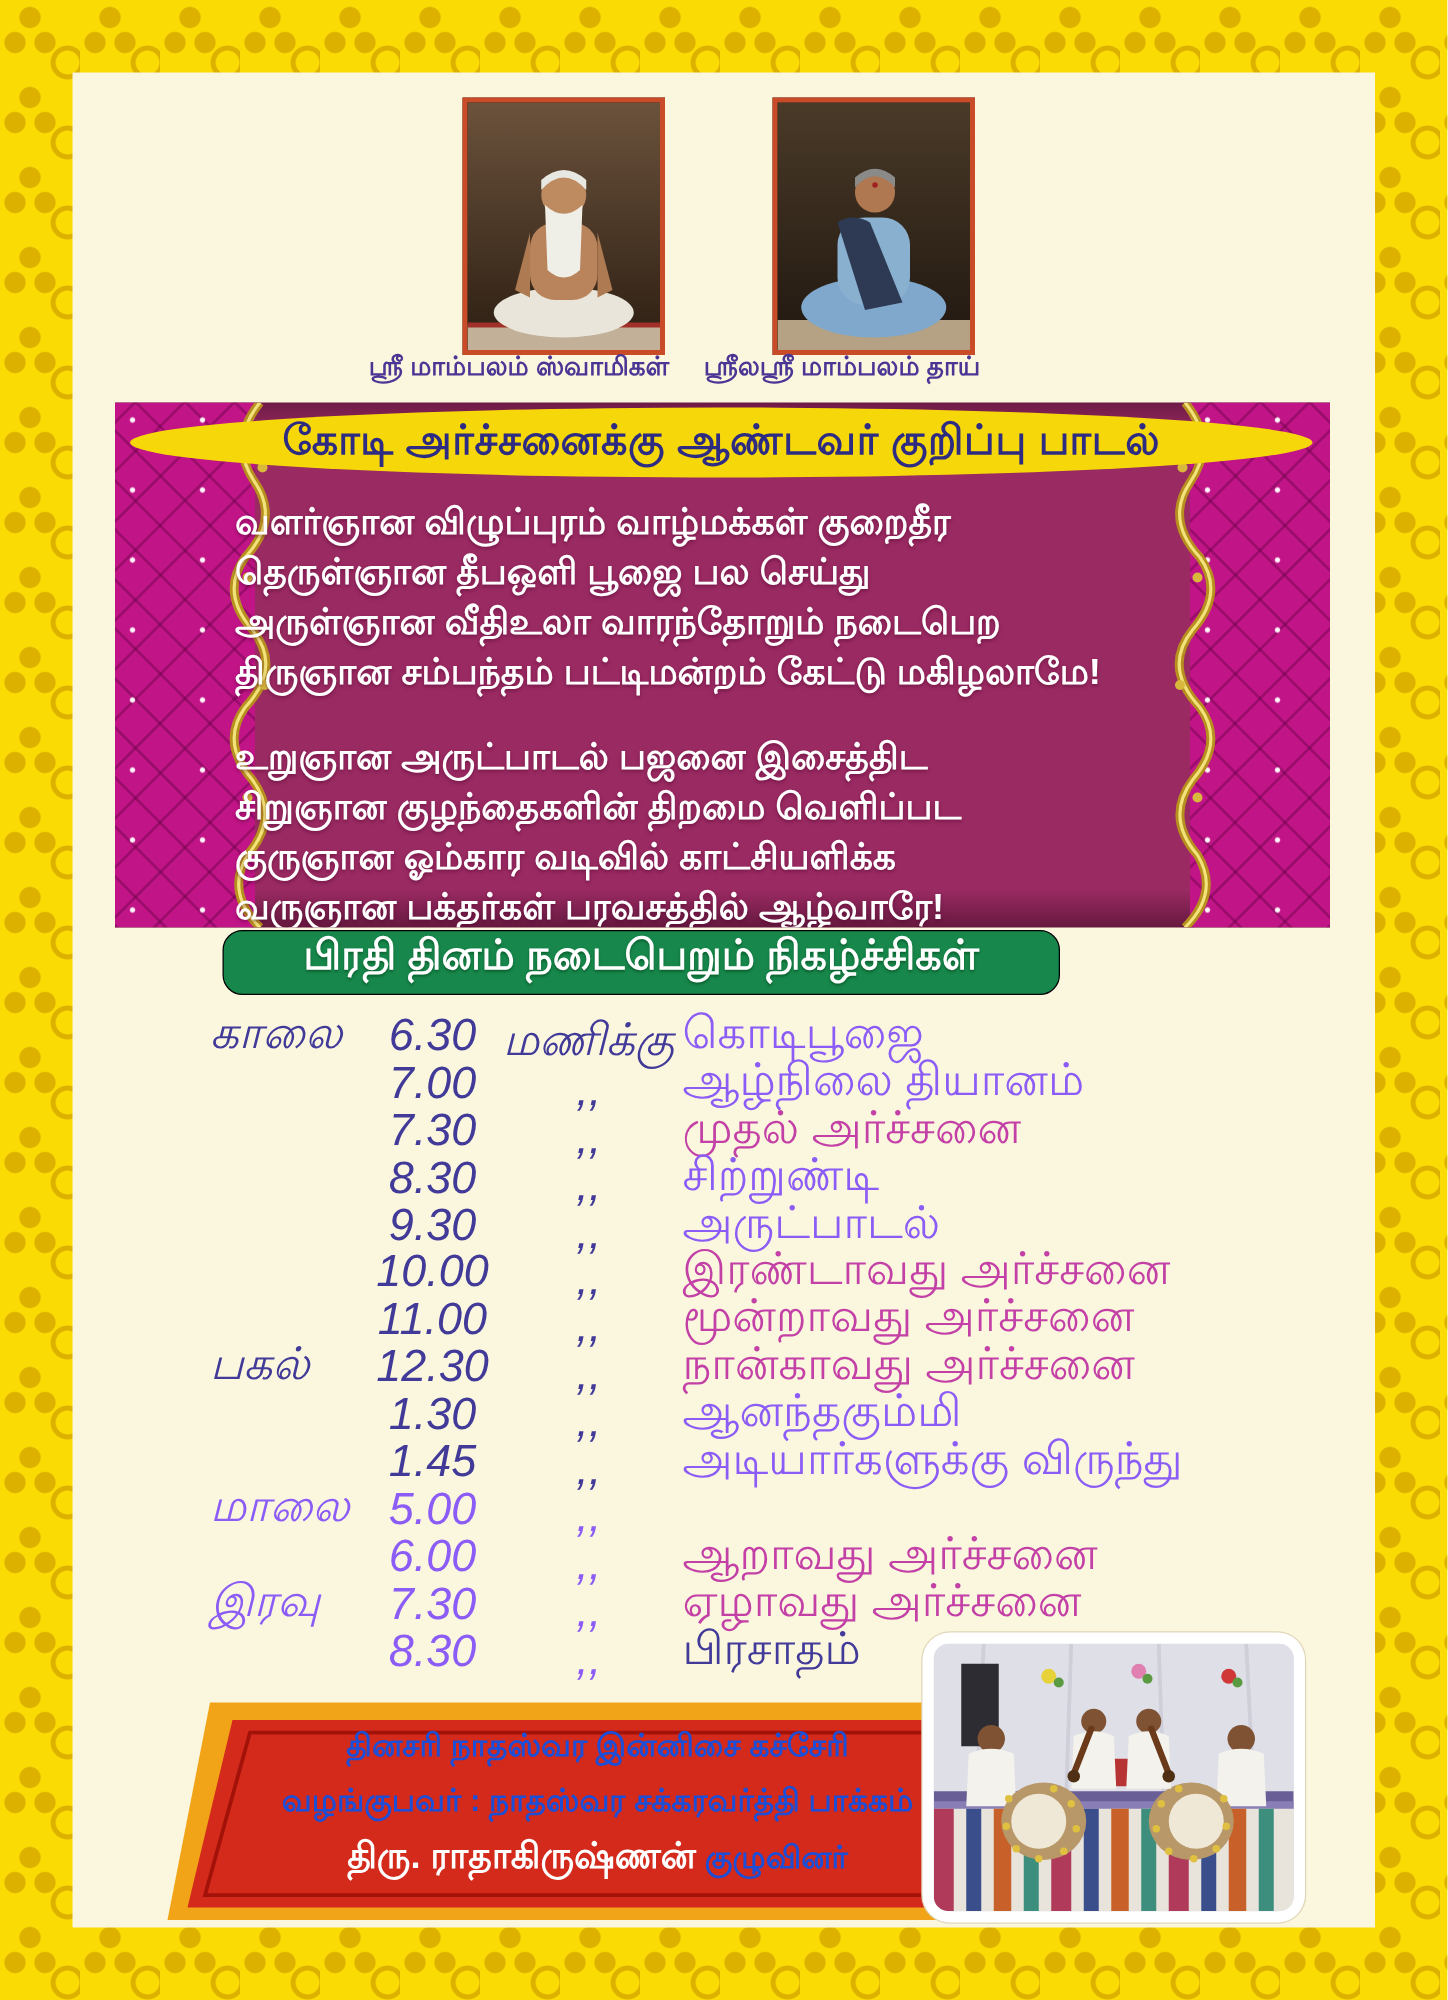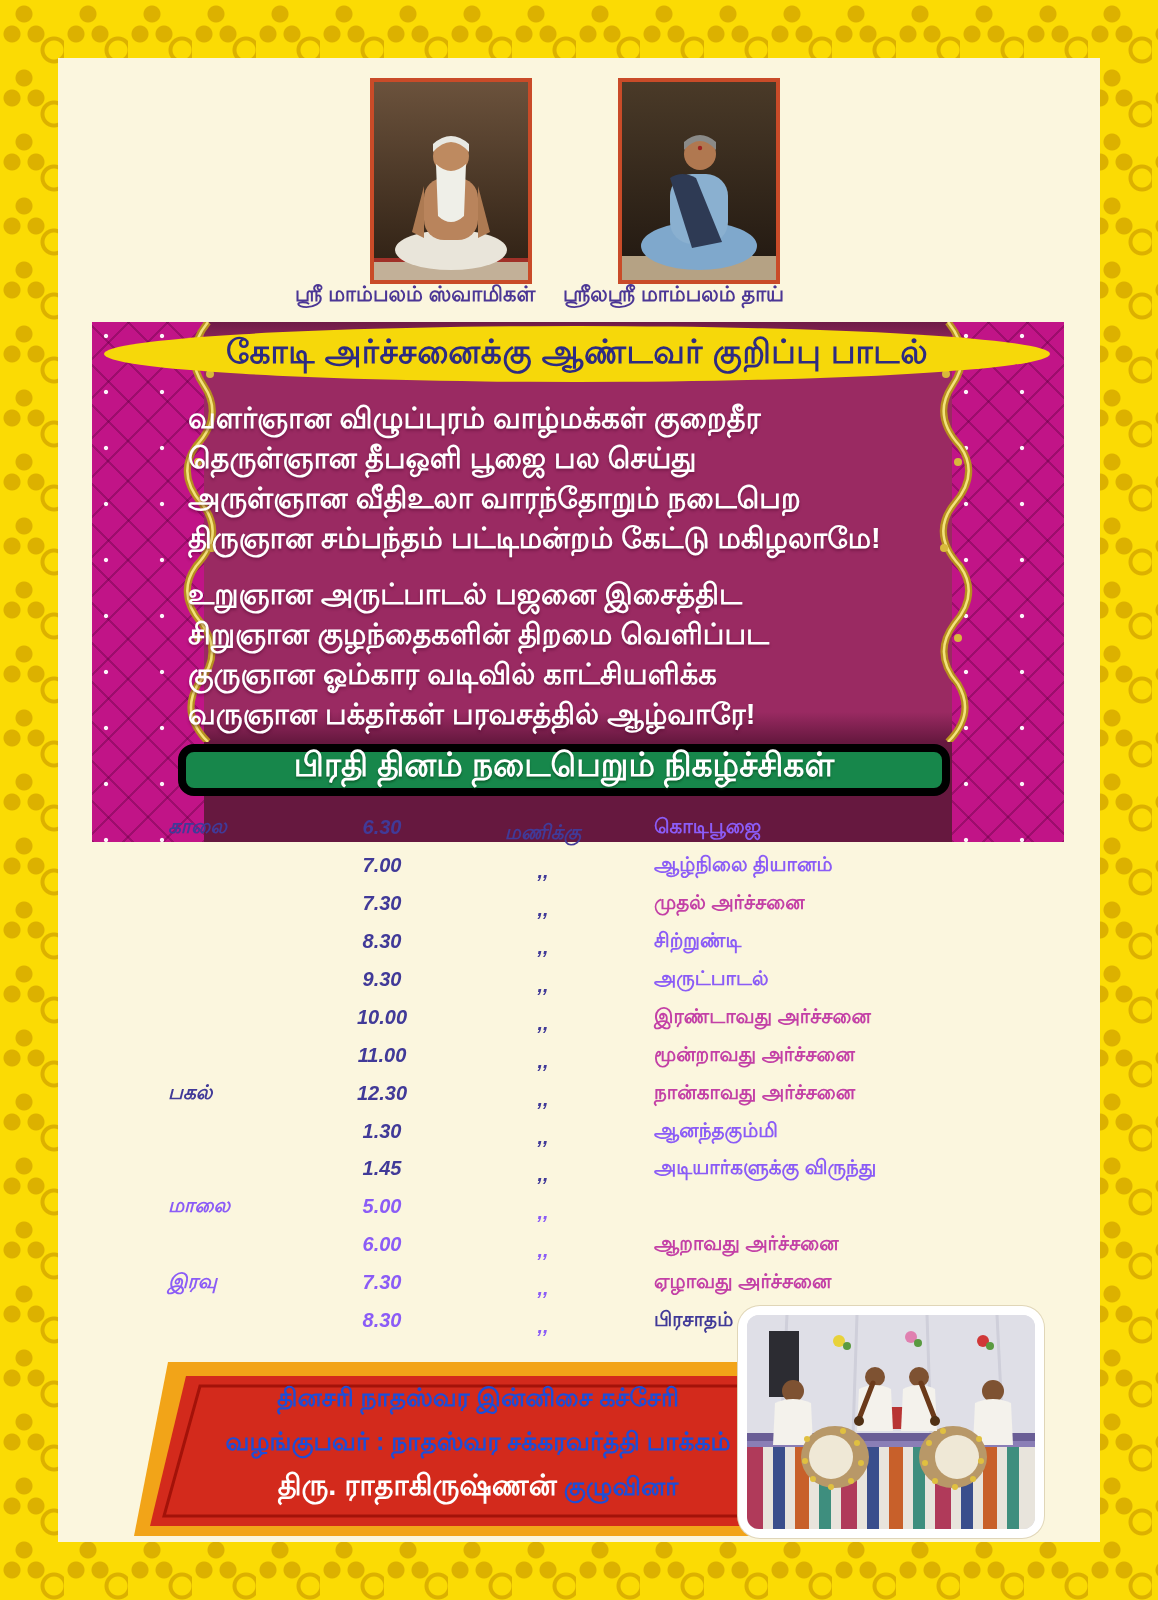--- a/index.html
+++ b/index.html
@@ -24,21 +24,21 @@
   
   .photo { position:absolute; width:162px; height:206px; border:4px solid #c94b28; background:#3a2b1e; }
   .photo-a { left:312px; top:20px; }
   .photo-b { left:560px; top:20px; }
   .caption { position:absolute; top:224px; width:300px; text-align:left;
              font-size:21px; font-weight:bold; color:#4b3695; }
   .caption-a { left:237px; }
   .caption-b { left:505px; }
 
   
-  .panel { position:absolute; left:34px; top:264px; width:972px; height:520px;
+  .panel { position:absolute; left:34px; top:264px; width:972px; height:420px;
            background:linear-gradient(180deg,#6e1a46 0px,#9a2a62 26px,#9a2a62 390px,#66183f 420px);
            overflow:hidden; }
   .quilt { position:absolute; top:0; bottom:0; width:112px;
            background-color:#c11487;
            background-image:
              radial-gradient(circle at 14px 14px, rgba(255,255,255,.95) 1.6px, transparent 2.6px),
              repeating-linear-gradient(45deg, rgba(90,0,60,.35) 0 2px, transparent 2px 28px),
              repeating-linear-gradient(-45deg, rgba(90,0,60,.35) 0 2px, transparent 2px 28px);
            background-size:56px 56px, auto, auto; }
   .quilt-left { left:0; }
@@ -48,32 +48,32 @@
   .gold-wave-right { right:78px; transform:scaleX(-1); }
 
   .title-oval { position:absolute; left:12px; top:4px; width:946px; height:56px;
                 background:#f6d80a; border-radius:50%;
                 display:flex; align-items:center; justify-content:center; }
   .title-oval span { font-size:33px; font-weight:bold; color:#2e2b82; letter-spacing:.5px; }
 
   .verse { position:absolute; left:96px; top:76px; width:800px; color:#ffffff;
            font-size:29px; font-weight:bold; line-height:40px;
            text-shadow:0 2px 3px rgba(70,0,40,.45); }
-  .stanza2 { margin-top:16px; }
-
-  
-  .events-banner { position:absolute; left:120px; top:686px; width:772px; height:52px;
-                   background:#17874b; border:8px solid #000000; border-radius:16px;
-                   display:flex; align-items:flex-end; justify-content:center; }
+  .stanza2 { margin-top:28px; }
+
+  
+  .events-banner { position:absolute; left:120px; top:686px; width:670px; height:52px;
+                   background:#17874b; border:1px solid #000000; border-radius:16px;
+                   display:flex; align-items:flex-start; justify-content:center; }
   .events-banner span { color:#ffffff; font-size:33px; font-weight:bold;
                         text-shadow:0 2px 2px rgba(0,60,20,.5); }
 
   
   .schedule { position:absolute; left:110px; top:751px; width:800px; }
-  .s-row { display:flex; align-items:center; height:37.9px; font-weight:bold; font-size:20px;gap:36px; }
+  .s-row { display:flex; align-items:center; height:37.9px; font-weight:normal; font-size:36px; }
   .c-period { width:128px; font-style:italic; }
   .c-time   { width:100px; text-align:center; font-style:italic; }
   .c-unit   { width:150px; text-align:center; font-style:italic;margin-top:12px; }
   .c-event  { flex:1; }
   .ink-i { color:#413a98; }
   .ink-r { color:#8b5cf6; }
   .ink-m { color:#c340a6; }
 
   
   .footer-banner { position:absolute; left:40px; top:1300px; width:920px; height:182px; }

